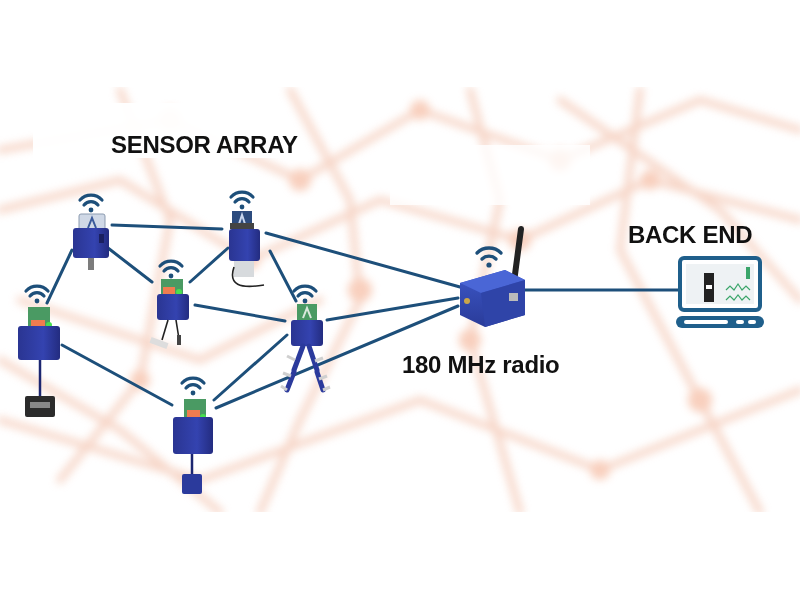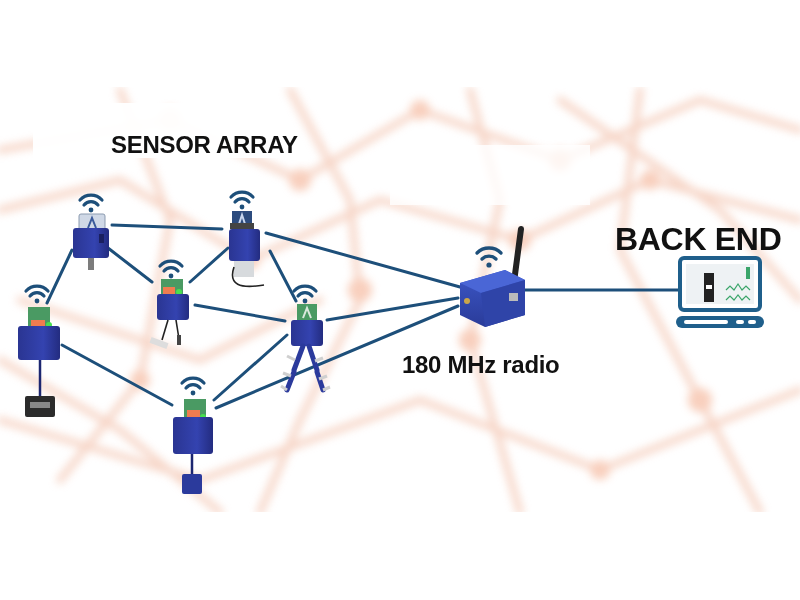--- a/index.html
+++ b/index.html
@@ -3,21 +3,21 @@
 <meta charset="utf-8">
 <style>
   html, body { margin: 0; padding: 0; background: #ffffff; }
   body { width: 800px; height: 600px; position: relative; overflow: hidden; font-family: "DejaVu Sans", sans-serif; }
   #stage { position: absolute; left: 0; top: 0; width: 800px; height: 600px; }
   .label {
     position: absolute; font-family: "Liberation Sans", sans-serif; font-weight: 700; color: #111;
     white-space: nowrap; letter-spacing: -0.3px;
   }
   #lbl-sensor { left: 86px; top: 131px; font-size: 24px; margin-left: 25px; }
-  #lbl-back { left: 615px; top: 221px; font-size: 32px; text-align: right; }
+  #lbl-back { left: 628px; top: 221px; font-size: 24px; text-align: right; }
   #lbl-radio { left: 402px; top: 351px; font-size: 24px; }
 </style>
 </head>
 <body>
 
 <svg id="stage" width="800" height="600" viewBox="0 0 800 600" xmlns="http://www.w3.org/2000/svg">
   <defs>
     <filter id="blur6" x="-10%" y="-10%" width="120%" height="120%">
         <feGaussianBlur stdDeviation="4"></feGaussianBlur>
       </filter>

